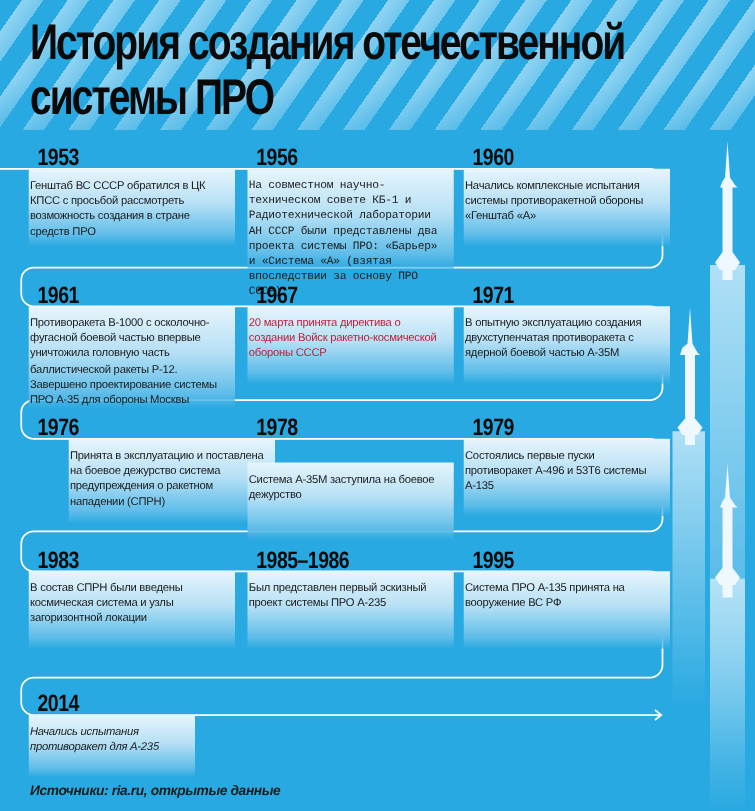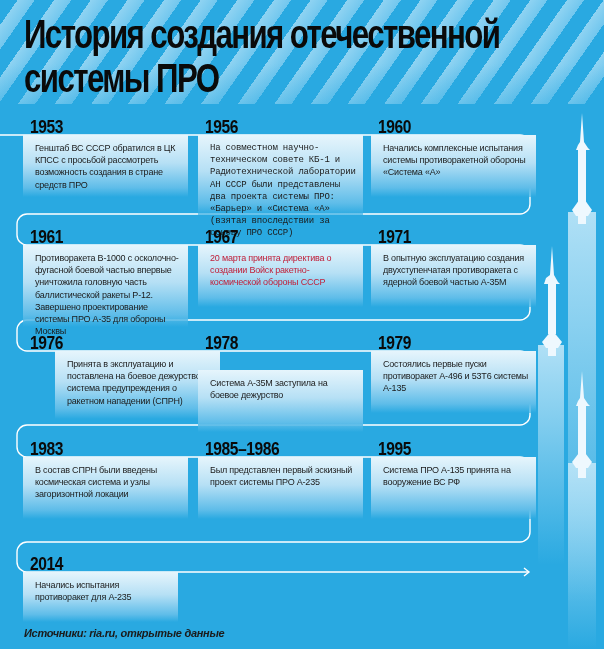--- a/index.html
+++ b/index.html
@@ -7,21 +7,21 @@
   .header { position:absolute; left:0; top:0; width:604px; height:104px; overflow:hidden;
     background: repeating-linear-gradient(-55deg, #29a9e1 0px, #29a9e1 16px, #72c7ee 16px, #8fd3f2 30px, #29a9e1 30px); }
   .header::after { content:""; position:absolute; left:0; right:0; bottom:0; height:40px;
     background:linear-gradient(to bottom, rgba(41,169,225,0), rgba(41,169,225,0.35)); }
   .title { position:absolute; left:24px; top:12px; margin:0; font-family:"Liberation Sans", sans-serif; font-weight:bold;
     font-size:40px; line-height:44px; color:#0a0a0a; letter-spacing:-2px; transform:scaleX(0.78); transform-origin:left top; white-space:nowrap; z-index:2; }
   svg.lines { position:absolute; left:0; top:0; z-index:1; }
   .event { position:absolute; width:165px; z-index:2; }
   .year { position:absolute; font-weight:bold; font-size:19px; line-height:20px; color:#0a0a0a; transform:scaleX(0.82); transform-origin:left top; letter-spacing:-0.5px; white-space:nowrap; }
   .card { position:absolute; width:165px; background:linear-gradient(to bottom, #e6f5fc 0%, #b6e0f5 45%, #5fbde9 85%, rgba(41,169,225,0.6) 100%); }
-  .card-text { padding:7px 6px 0 12px; font-size:9px; line-height:12.2px; color:#1b1b1b; letter-spacing:-0.2px; }
+  .card-text { padding:7px 6px 0 1px; font-size:9px; line-height:12.2px; color:#1b1b1b; letter-spacing:-0.2px; }
   .card-text.highlight { color:#c0203a; }
   .source { position:absolute; left:24px; top:627px; font-size:11px; font-style:italic; font-weight:bold; color:#1b1b1b; letter-spacing:-0.3px; z-index:2; }
   .rocket { position:absolute; z-index:1; }
 </style>
 </head>
 <body>
 
 <div class="header">
   <h1 class="title">
     <span>История создания отечественной</span><br>
@@ -80,21 +80,21 @@
 </div>
 <div class="event" style="left:198px;top:117px;">
   <div class="year" style="left:7px;top:0;">1956</div>
   <div class="card" style="left:0;top:18px;height:80px;font-family:Liberation Mono, monospace;">
     <div class="card-text">На совместном научно-техническом совете КБ-1 и Радиотехнической лаборатории АН СССР были представлены два проекта системы ПРО: «Барьер» и «Система «А» (взятая впоследствии за основу ПРО СССР)</div>
   </div>
 </div>
 <div class="event" style="left:371px;top:117px;">
   <div class="year" style="left:7px;top:0;">1960</div>
   <div class="card" style="left:0;top:18px;height:62px;">
-    <div class="card-text">Начались комплексные испытания системы противоракетной обороны «Система «А»</div>
+    <div class="card-text">Начались комплексные испытания системы противоракетной обороны «Генштаб «А»</div>
   </div>
 </div>
 
 <div class="event" style="left:23px;top:227px;">
   <div class="year" style="left:7px;top:0;">1961</div>
   <div class="card" style="left:0;top:18px;height:82px;">
     <div class="card-text">Противоракета В-1000 с осколочно-фугасной боевой частью впервые уничтожила головную часть баллистической ракеты Р-12. Завершено проектирование системы ПРО А-35 для обороны Москвы</div>
   </div>
 </div>
 <div class="event" style="left:198px;top:227px;">
@@ -143,18 +143,18 @@
 </div>
 <div class="event" style="left:371px;top:439px;">
   <div class="year" style="left:7px;top:0;">1995</div>
   <div class="card" style="left:0;top:18px;height:62px;">
     <div class="card-text">Система ПРО А-135 принята на вооружение ВС РФ</div>
   </div>
 </div>
 
 <div class="event" style="left:23px;top:554px;">
   <div class="year" style="left:7px;top:0;">2014</div>
-  <div class="card" style="left:0;top:18px;height:50px;width:155px;">
+  <div class="card" style="left:0;top:18px;height:50px;width:133px;font-style:italic;">
     <div class="card-text">Начались испытания противоракет для А-235</div>
   </div>
 </div>
 
 <div class="source">Источники: ria.ru, открытые данные</div>
 
 </body></html>

